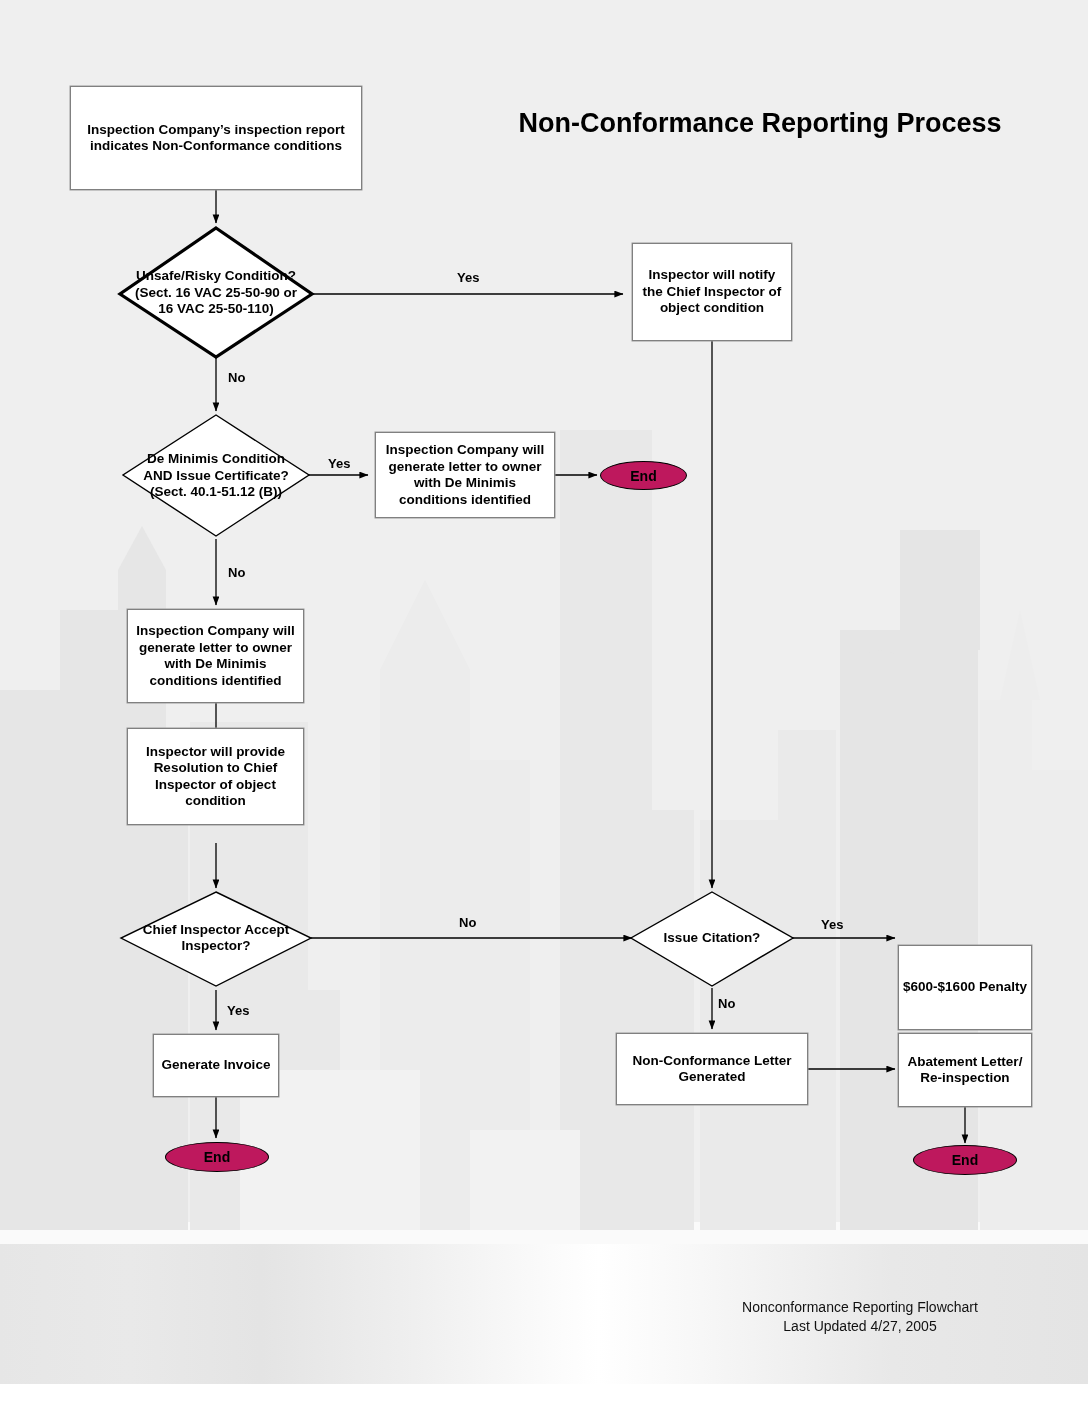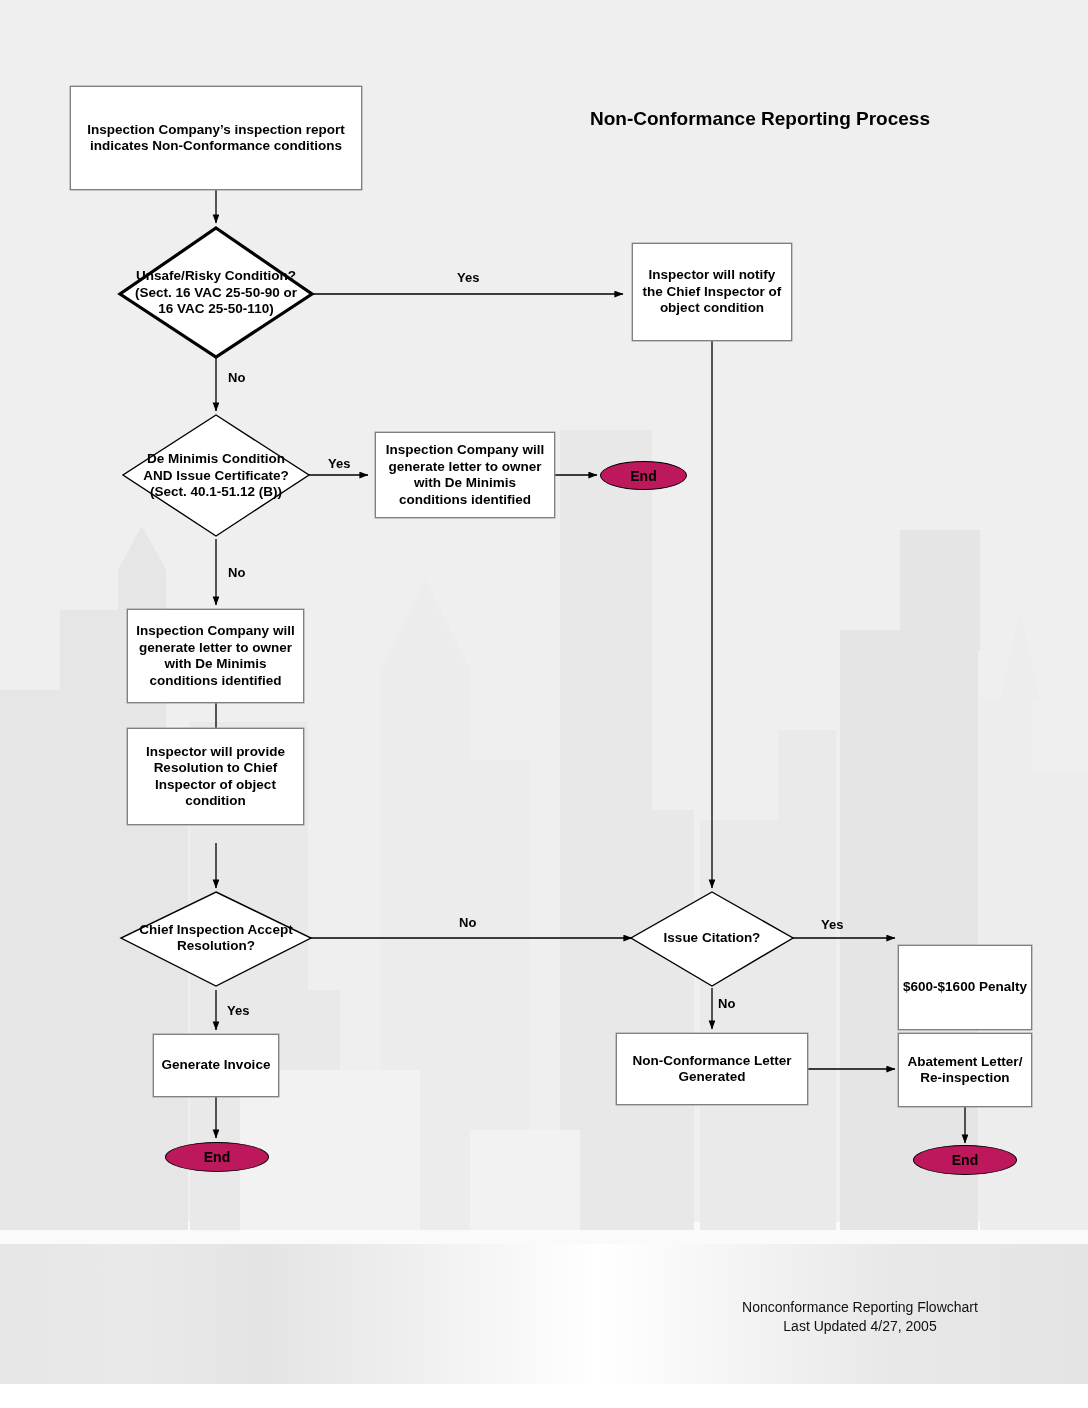--- a/index.html
+++ b/index.html
@@ -87,21 +87,21 @@
     font-weight: bold;
     font-size: 13px;
     color: #000;
     white-space: nowrap;
   }
   #title {
     position: absolute;
     left: 500px; top: 108px;
     width: 520px;
     text-align: center;
-    font-size: 19px;
+    font-size: 27px;
     font-weight: bold;
     color: #000;
   }
   #footer {
     position: absolute;
     left: 660px; top: 1298px;
     width: 400px;
     text-align: center;
     font-size: 14px;
     line-height: 19px;
@@ -240,21 +240,21 @@
 
   <div class="node box" style="left:127px; top:609px; width:177px; height:94px;">
     <span>Inspection Company will generate letter to owner with De Minimis conditions identified</span>
   </div>
 
   <div class="node box" style="left:127px; top:728px; width:177px; height:97px;">
     <span>Inspector will provide Resolution to Chief Inspector of object condition</span>
   </div>
 
   <div class="diamond-label" style="left:131px; top:900px; width:170px; height:76px;">
-    <span>Chief Inspection Accept Resolution?</span>
+    <span>Chief Inspector Accept Inspector?</span>
   </div>
 
   <div class="node box" style="left:153px; top:1034px; width:126px; height:63px;">
     <span>Generate Invoice</span>
   </div>
 
   <div class="node ellipse" style="left:165px; top:1142px; width:104px; height:30px;">
     <span>End</span>
   </div>
 

